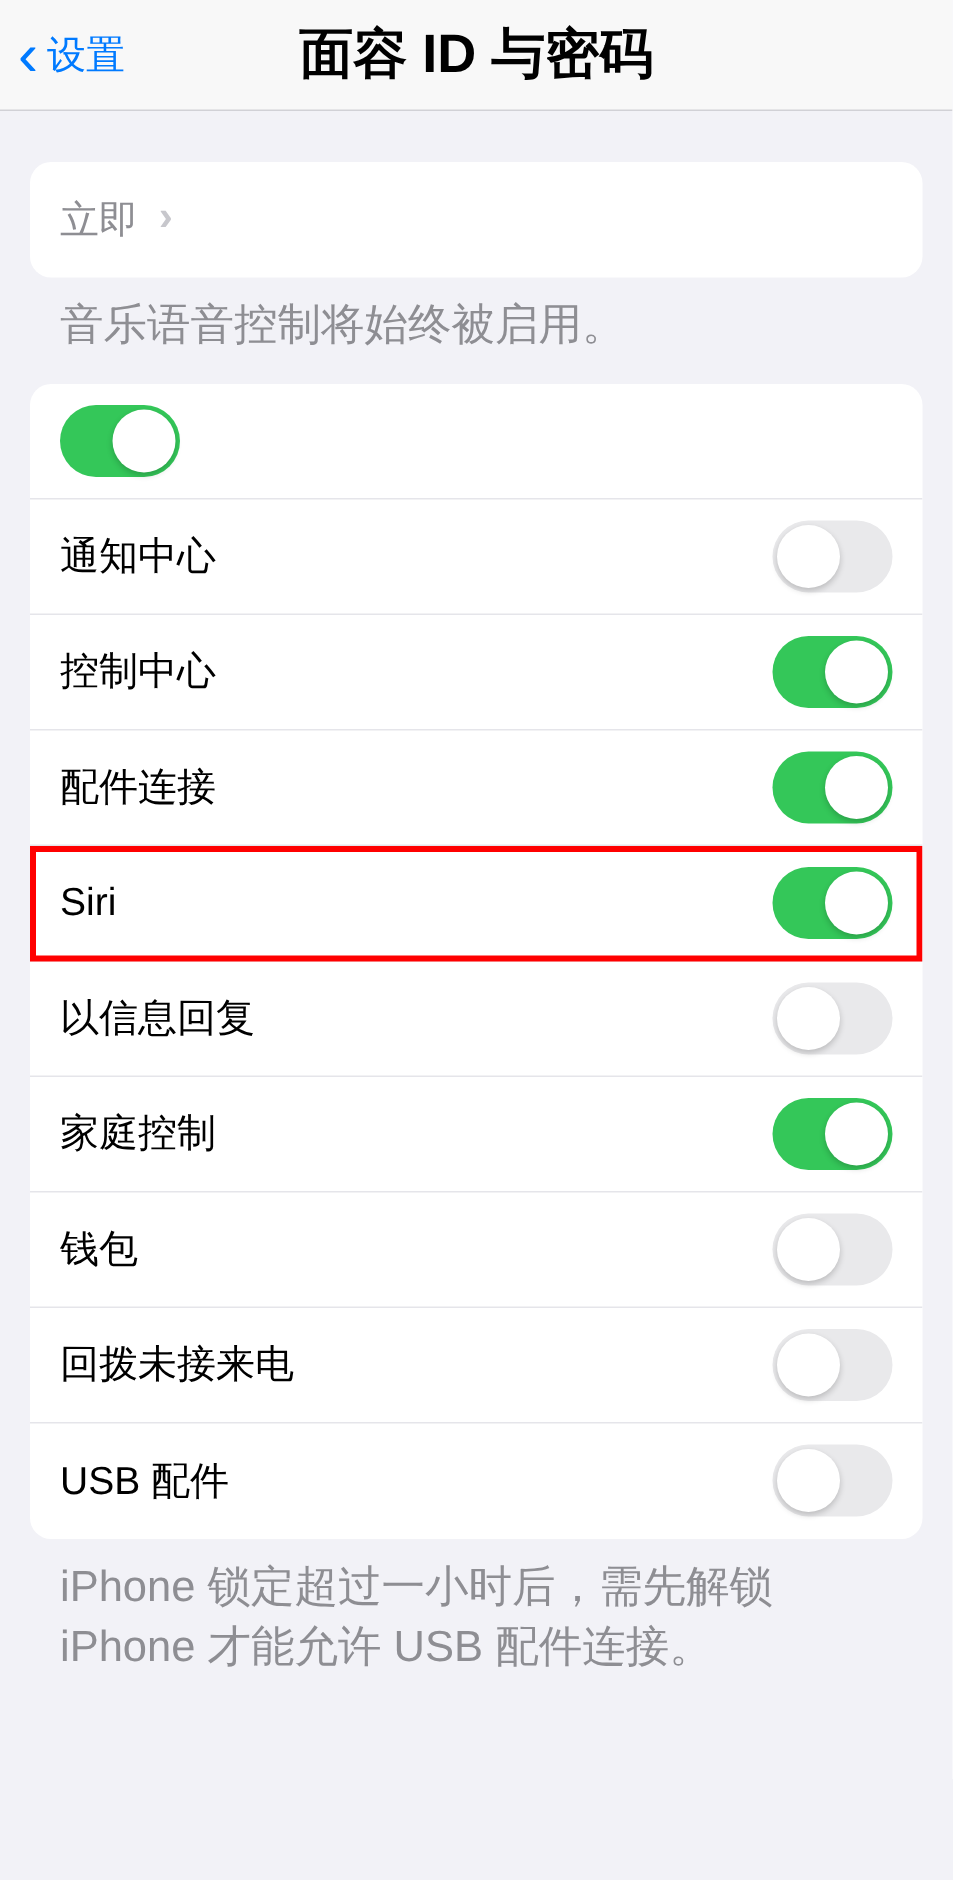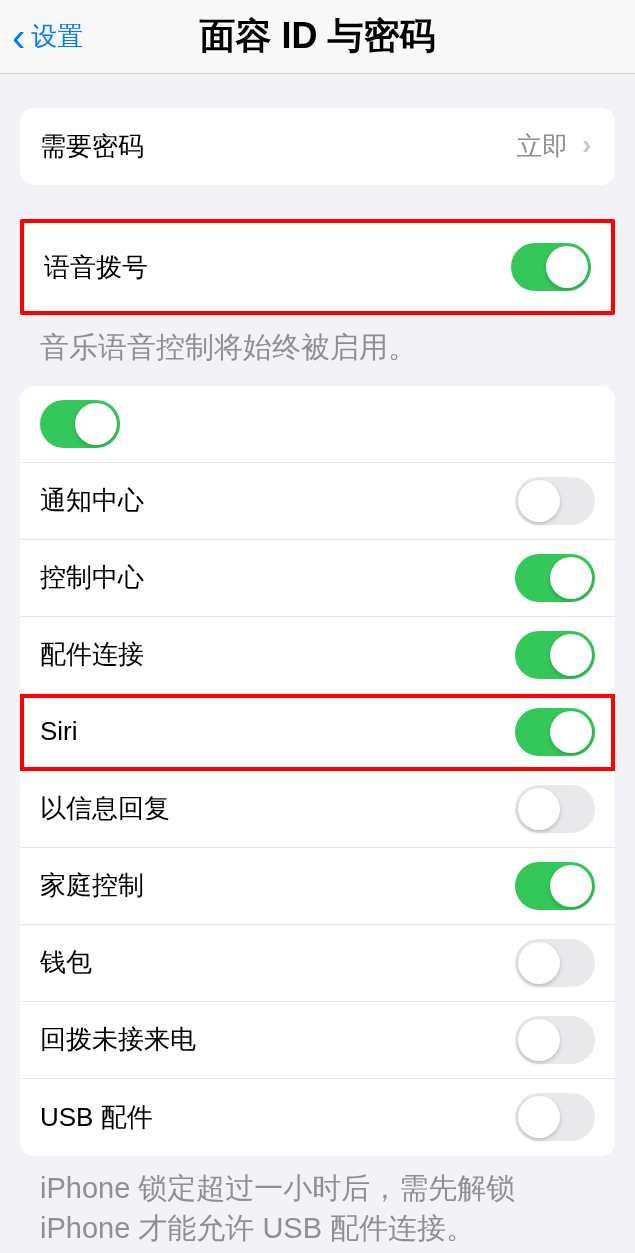--- a/index.html
+++ b/index.html
@@ -129,38 +129,27 @@
     <span class="back-chevron">‹</span>
     <span>设置</span>
   </div>
   <div class="nav-title">面容 ID 与密码</div>
 </div>
 
 <div class="content">
 
   <div class="cell-group">
     <div class="cell">
-      <span class="cell-label">需要密码</span>
       <span class="cell-value">
         <span>立即</span>
         <span class="disclosure">›</span>
       </span>
     </div>
   </div>
 
-  <div class="highlight-red">
-    <div class="cell-group">
-      <div class="cell" style="min-height:88px;">
-        <span class="cell-label">语音拨号</span>
-        <div class="toggle on">
-          <div class="toggle-knob"></div>
-        </div>
-      </div>
-    </div>
-  </div>
   <div class="footer-text">音乐语音控制将始终被启用。</div>
 
 
   <div class="cell-group tight" id="lock-access-group">
       <div class="cell">
         <div class="toggle on">
           <div class="toggle-knob"></div>
         </div>
       </div>
       <div class="cell">

